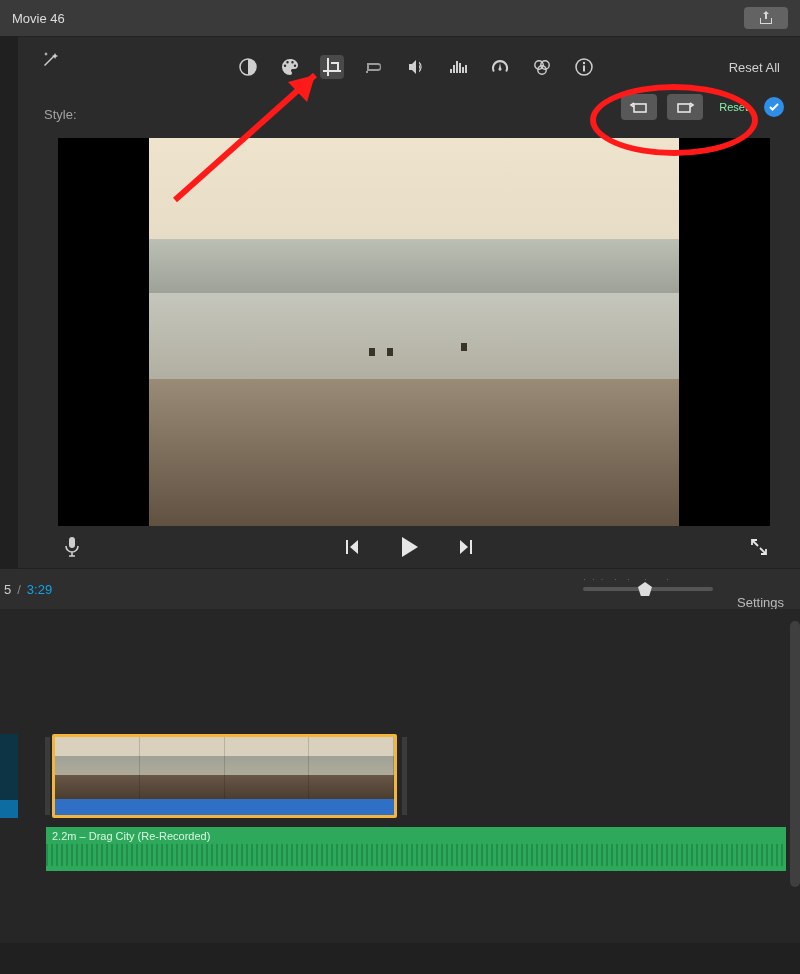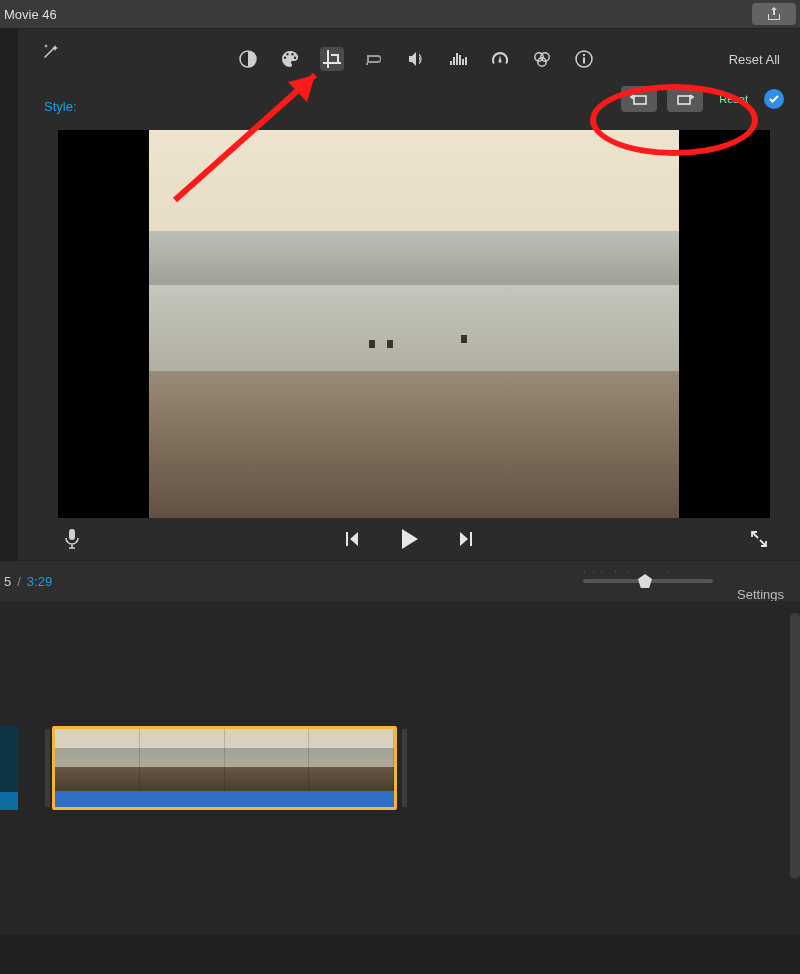--- a/index.html
+++ b/index.html
@@ -6,25 +6,25 @@
   html, body { width: 800px; height: 974px; overflow: hidden; }
   body {
     font-family: -apple-system, "Helvetica Neue", Arial, sans-serif;
     background: #202020;
     color: #ccc;
     position: relative;
   }
 
   
   .titlebar {
-    height: 28px;
+    height: 36px;
     background: #3a3a3a;
     display: flex;
     align-items: center;
-    padding: 0 4px;
+    padding: 0 12px;
     font-size: 13px;
     color: #ddd;
   }
   .titlebar-spacer { flex: 1; }
   .share-btn {
     background: #636363;
     width: 44px; height: 22px;
     border-radius: 4px;
     display: flex; align-items: center; justify-content: center;
   }
@@ -63,21 +63,21 @@
   .toolbar-right { margin-left: auto; display: flex; align-items: center; gap: 14px; }
   .reset-all { color: #d0d0d0; font-size: 13px; }
 
   .stylebar {
     display: flex;
     align-items: center;
     gap: 10px;
     padding: 6px 16px 10px 26px;
     font-size: 13px;
   }
-  .style-label { color: #0ea5e9; margin-right: 4px; margin-top: 16px; }
+  .style-label { color: #a3a3a3; margin-right: 4px; margin-top: 16px; }
   .seg {
     display: flex;
     border-radius: 4px;
     overflow: hidden;
   }
   .seg-btn {
     background: #585858;
     color: #eaeaea;
     padding: 5px 12px;
     font-size: 12px;
@@ -387,20 +387,24 @@
     <div class="clip-thumbs">
       <div class="thumb"></div>
         <div class="thumb"></div>
         <div class="thumb"></div>
         <div class="thumb"></div>
     </div>
     <div class="clip-bluebar"></div>
   </div>
   <div class="clip-handle right"></div>
 
+  <div class="audio">
+    <div class="audio-label">2.2m – Drag City (Re-Recorded)</div>
+    <div class="audio-wave"></div>
+  </div>
 </div>
 
 <div class="anno circle-anno"></div>
 <div class="anno arrow-anno">
   <svg width="180" height="150" viewBox="0 0 180 150">
     <line x1="15" y1="140" x2="155" y2="15" stroke="#ff1a1a" stroke-width="6"></line>
     <polygon points="155,15 128,22 147,42" fill="#ff1a1a"></polygon>
   </svg>
 </div>
 

